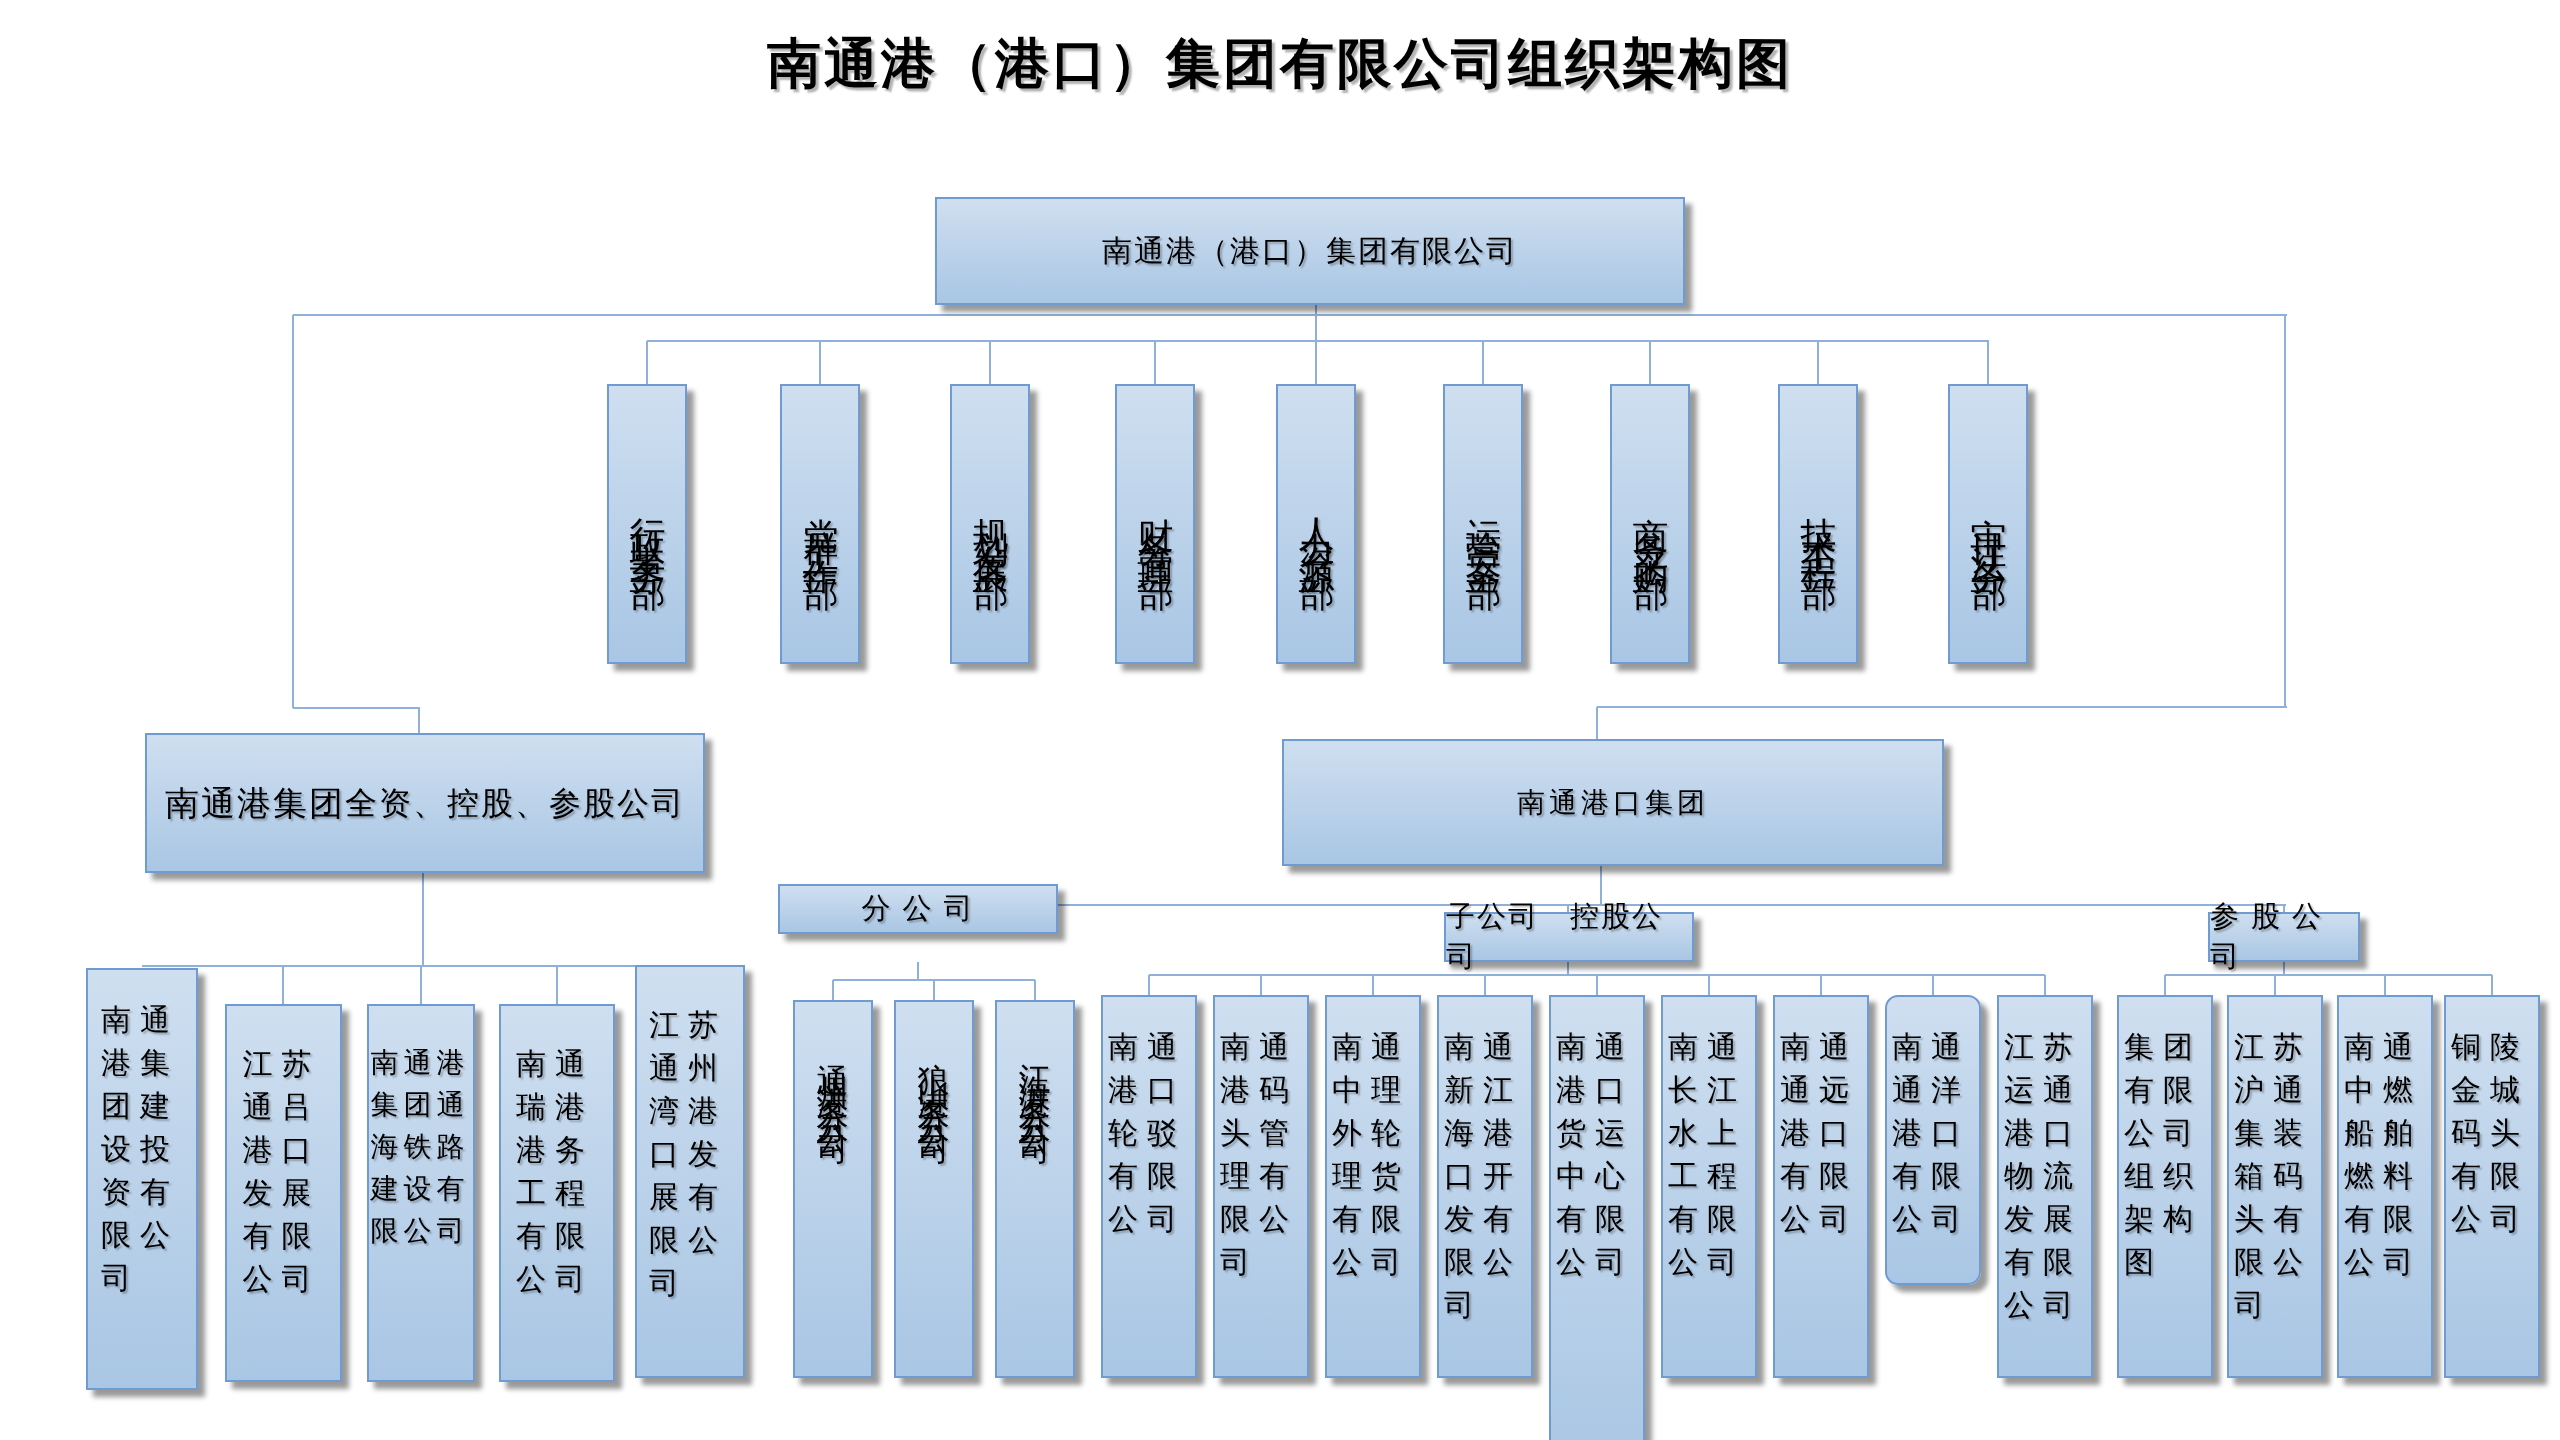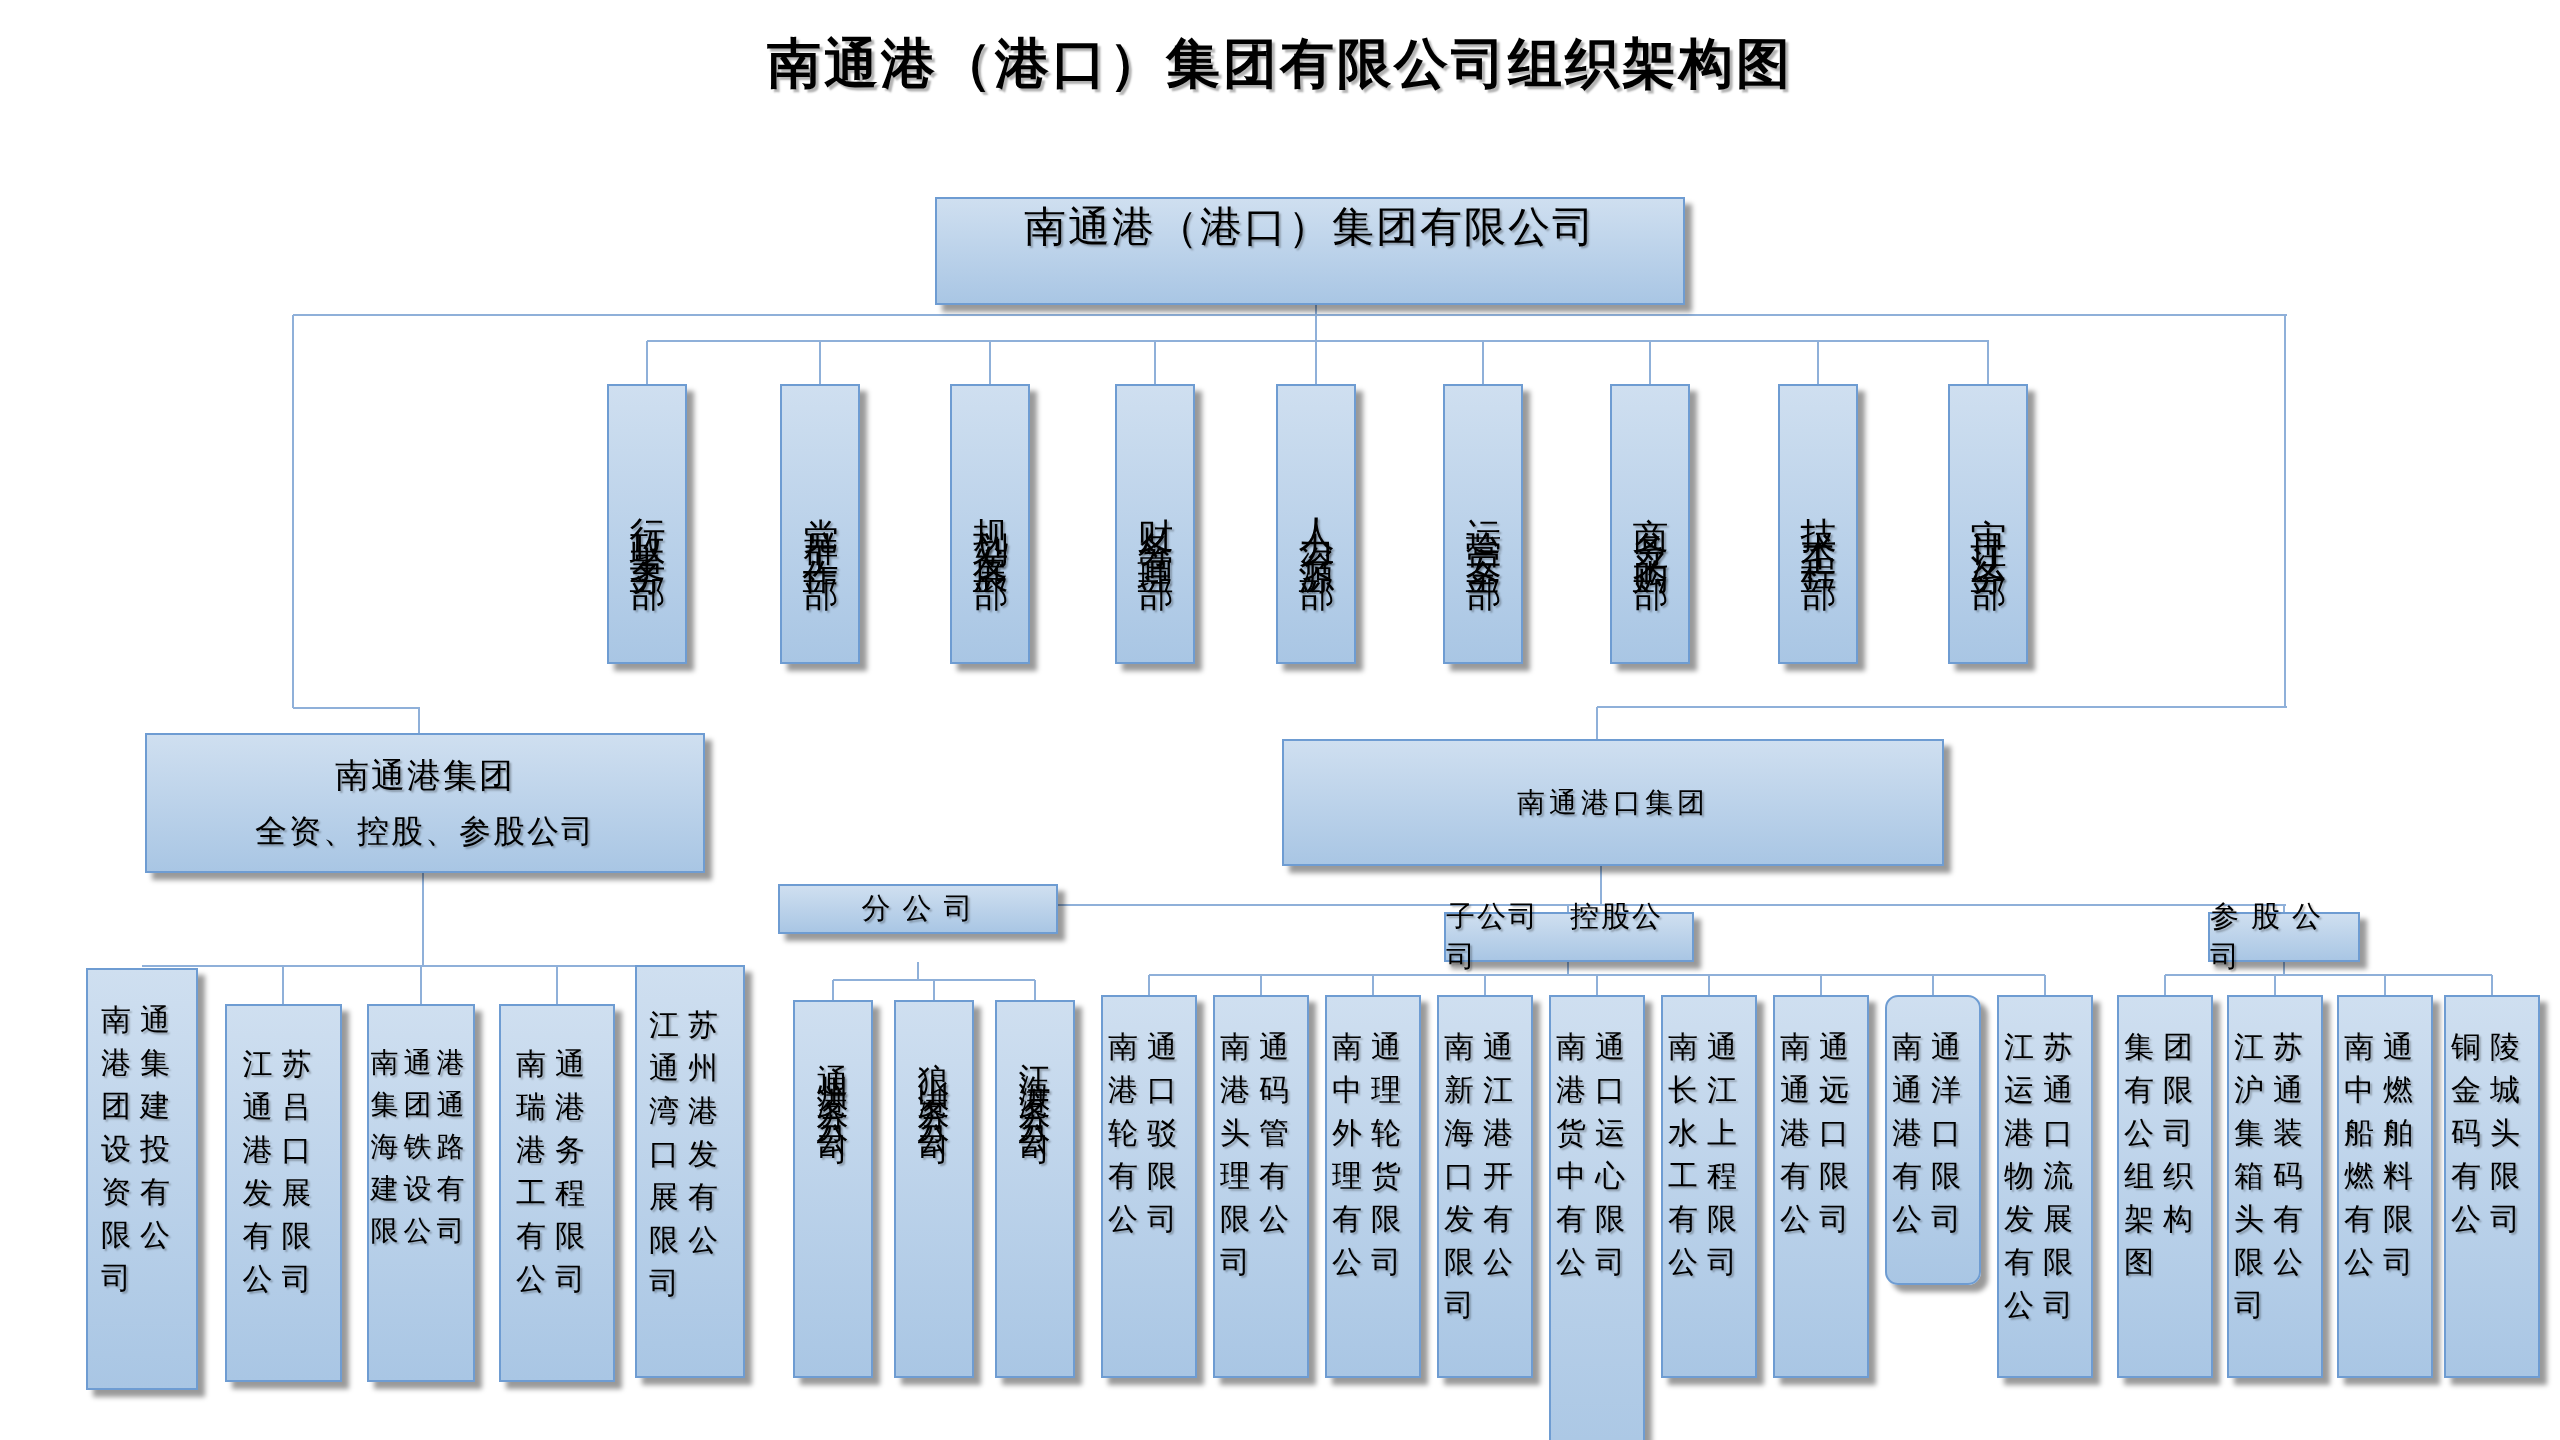--- a/index.html
+++ b/index.html
@@ -16,27 +16,27 @@
     position:absolute;box-sizing:border-box;z-index:2;
     background:linear-gradient(180deg,var(--fill-top),var(--fill-bottom));
     border:2px solid var(--border);
     box-shadow:7px 7px 5px rgba(0,0,0,0.40);
     color:#000;
     text-shadow:2px 2px 2px rgba(0,0,0,0.28);
   }
 
   .root-box{
     left:935px;top:197px;width:750px;height:108px;
-    display:flex;align-items:flex-start;justify-content:center;
-    font-size:42px;letter-spacing:2px;
+    display:flex;align-items:center;justify-content:center;
+    font-size:30px;letter-spacing:2px;
   }
 
   .branch-left{
     left:145px;top:733px;width:560px;height:140px;
-    display:flex;flex-direction:column;align-items:center;justify-content:center;
+    display:flex;flex-direction:row;align-items:center;justify-content:center;
     font-size:34px;line-height:56px;letter-spacing:2px;
   }
   .branch-left .line2{font-size:32px;}
 
   .branch-right{
     left:1282px;top:739px;width:662px;height:127px;
     display:flex;align-items:center;justify-content:center;
     font-size:28px;letter-spacing:4px;
   }
 

